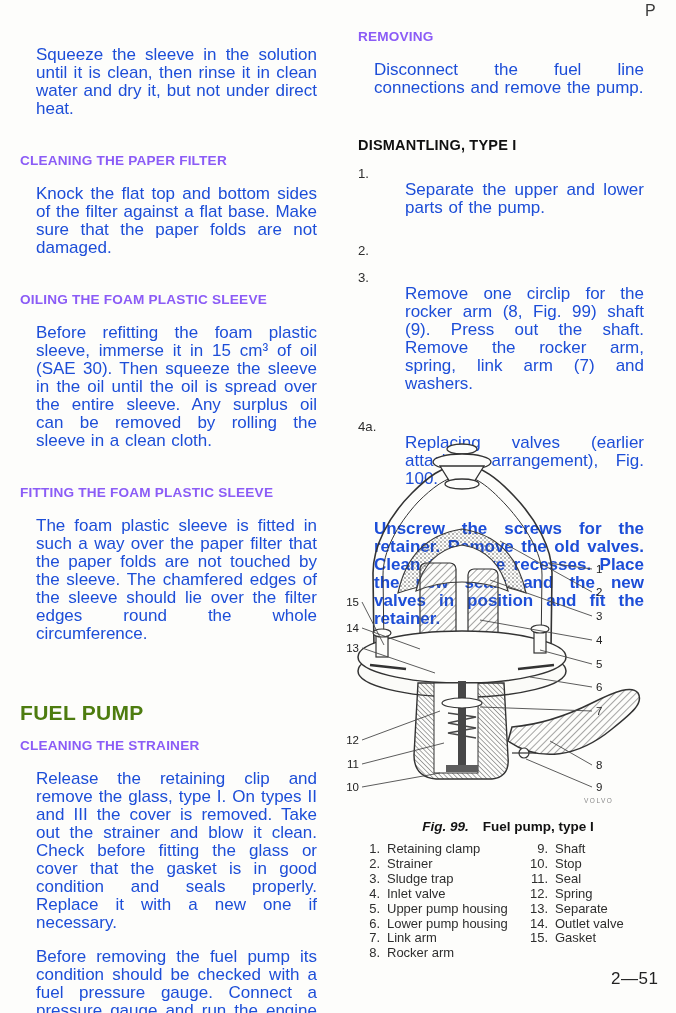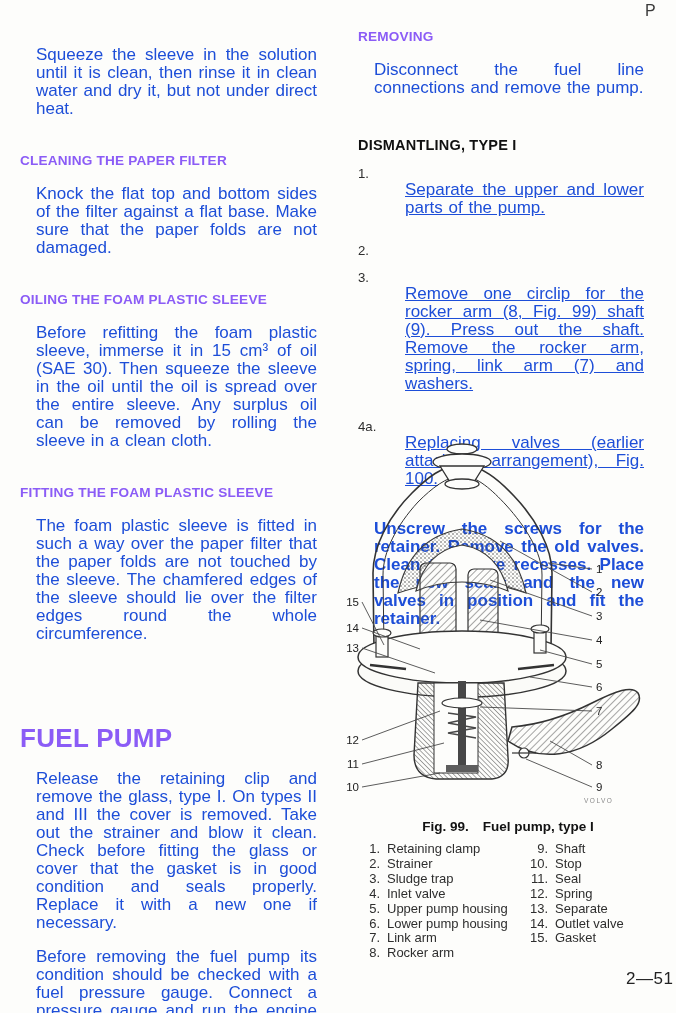--- a/index.html
+++ b/index.html
@@ -2,43 +2,43 @@
 <html><head>
 <meta charset="utf-8">
 <style>
   html,body{margin:0;padding:0;background:#ffffff;}
   .page{
     position:relative;width:676px;height:1013px;margin:0 auto;
     background:#fdfdfb;overflow:hidden;
     font-family:"Liberation Sans", sans-serif;color:#2e2e2e;
   }
   .corner-letter{position:absolute;left:645px;top:2px;font-size:16px;color:#3a3a3a;}
-  .page-number{position:absolute;left:626px;top:969px;font-size:17px;color:#222;letter-spacing:0.5px;}
+  .page-number{position:absolute;left:611px;top:969px;font-size:17px;color:#222;letter-spacing:0.5px;}
 
   .col-left{position:absolute;left:20px;top:30px;width:313px;}
   .col-right-text{position:absolute;left:358px;top:28px;width:302px;}
 
   p.body{font-size:17px;line-height:18px;text-align:justify;margin:16px;color:#1d4ed8;word-spacing:1px;}
   h3.sec{font-size:13.6px;font-weight:bold;color:#8b5cf6;letter-spacing:0.2px;margin:34px 0 12px 0;line-height:17px;}
-  h1.big{font-size:26px;font-weight:bold;color:#8b5cf6;margin:80px 0 12px 0;letter-spacing:0.3px;}
+  h1.big{font-size:21px;font-weight:bold;color:#4d7c0f;margin:58px 0 12px 0;letter-spacing:0.3px;}
   h3.sec.tight{margin-top:0;}
   h3.sec.narrow{max-width:270px;margin-bottom:8px;}
 
   .col-right-text h3.sec{margin-top:0;margin-bottom:10px;}
   h2.sec2{font-size:14.5px;font-weight:bold;color:#101010;margin:40px 0 12px 0;letter-spacing:0.2px;}
   .step{display:flex;margin:0 0 9px 0;}
   .step .marker{flex:none;width:31px;font-size:13.2px;line-height:18px;color:#2e2e2e;}
-  .step .stext{flex:1;text-decoration:underline;}
+  .step .stext{flex:1;}
   .step-extra{margin-left:31px;margin-top:9px;font-weight:bold;}
 
   .pump-figure{position:absolute;left:336px;top:441px;}
 
   .fig-caption{position:absolute;left:358px;top:819px;width:300px;text-align:center;
     font-size:13.5px;font-weight:bold;color:#121212;}
-  .fig-caption .fig-label{margin-right:14px;}
+  .fig-caption .fig-label{margin-right:14px;font-style:italic;}
 
   .parts-list{position:absolute;left:366px;top:842px;display:flex;font-size:13px;line-height:14.9px;color:#2e2e2e;}
   .parts-col{list-style:none;margin:0;padding:0;}
   .parts-col.c1{width:160px;}
   .part-row{display:flex;}
   .parts-col.c1 .pnum{flex:none;width:14px;text-align:right;}
   .parts-col.c2 .pnum{flex:none;width:22px;text-align:right;}
   .plabel{margin-left:7px;}
 </style>
 </head>
@@ -55,20 +55,21 @@
     <p class="body">Knock the flat top and bottom sides of the filter against a flat base. Make sure that the paper folds are not damaged.</p>
 
     <h3 class="sec">OILING THE FOAM PLASTIC SLEEVE</h3>
     <p class="body">Before refitting the foam plastic sleeve, immerse it in 15 cm³ of oil (SAE 30). Then squeeze the sleeve in the oil until the oil is spread over the entire sleeve. Any surplus oil can be removed by rolling the sleeve in a clean cloth.</p>
 
     <h3 class="sec">FITTING THE FOAM PLASTIC SLEEVE</h3>
     <p class="body">The foam plastic sleeve is fitted in such a way over the paper filter that the paper folds are not touched by the sleeve. The chamfered edges of the sleeve should lie over the filter edges round the whole circumference.</p>
 
     <h1 class="big">FUEL PUMP</h1>
 
+    <h3 class="sec tight">CLEANING THE STRAINER</h3>
     <p class="body">Release the retaining clip and remove the glass, type I. On types II and III the cover is removed. Take out the strainer and blow it clean. Check before fitting the glass or cover that the gasket is in good condition and seals properly. Replace it with a new one if necessary.</p>
 
     <p class="body">Before removing the fuel pump its condition should be checked with a fuel pressure gauge. Connect a pressure gauge and run the engine until the pressure does not rise any more. Stop the engine, check the pressure and compare the value with that given in the "Specifications". Also check the pressure-drop after the engine has been stopped. If the pressure falls, this indicates leaking valves or a leaking float valve.</p>
   </div>
 
   <div class="col-right-text">
     <h3 class="sec">REMOVING</h3>
     <p class="body">Disconnect the fuel line connections and remove the pump.</p>
 
     <h2 class="sec2">DISMANTLING, TYPE I</h2>

